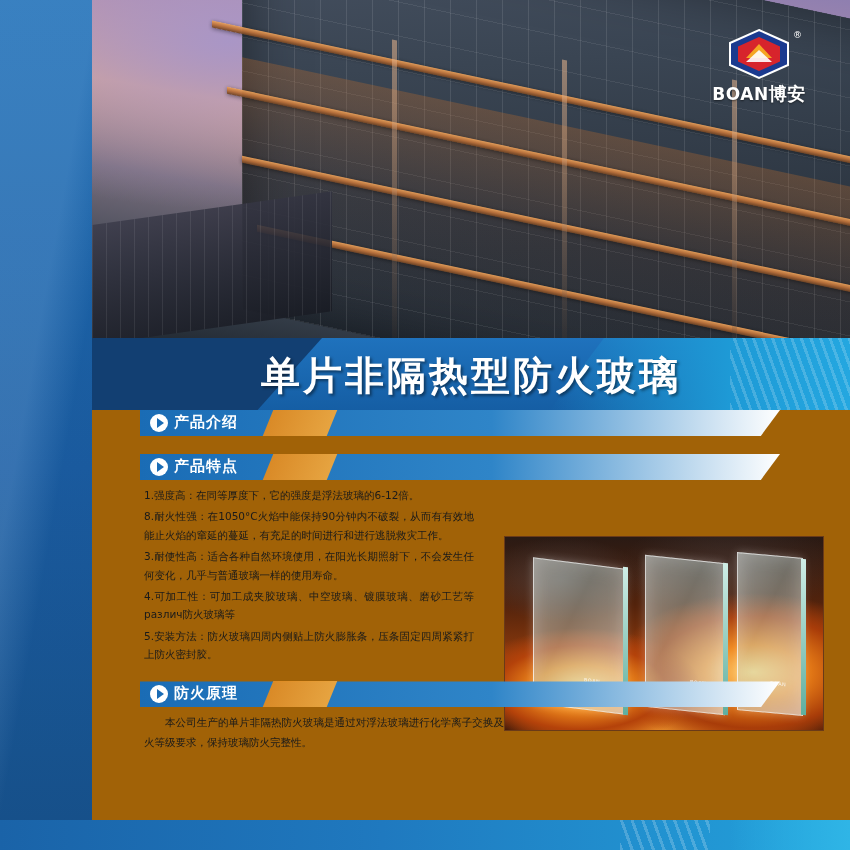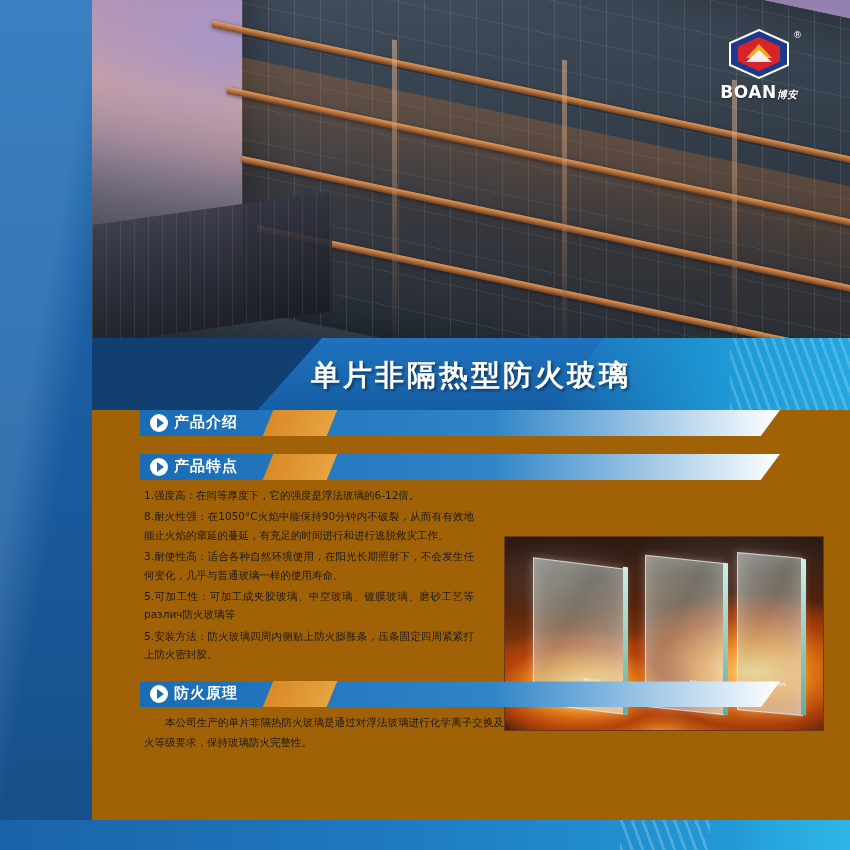--- a/index.html
+++ b/index.html
@@ -99,21 +99,21 @@
     font-size: 9px; color: #ffffff;
   }
   .logo-text {
     margin-top: 2px;
     color: #ffffff;
     font-size: 17px;
     font-weight: bold;
     letter-spacing: 0.5px;
     text-shadow: 0 1px 2px rgba(0,0,0,0.5);
   }
-  .logo-text .cn { font-size: 10px; font-style: italic; }
+  .logo-text .cn { font-size: 18px; }
   
   .title-wrap {
     position: absolute; left: 92px; top: 338px;
     width: 758px; height: 72px;
   }
   .ribbon-bg {
     position: absolute; left: 0; top: 0;
     width: 758px; height: 72px;
     background: linear-gradient(180deg, #1f72bd 0%, #155ea4 100%);
   }
@@ -132,21 +132,21 @@
   .ribbon-stripe {
     position: absolute; right: 0; top: 0;
     width: 120px; height: 72px;
     background: repeating-linear-gradient(70deg, rgba(255,255,255,0.18) 0 3px, rgba(255,255,255,0) 3px 9px);
   }
   .title-text {
     position: absolute; left: 0; top: 0;
     width: 758px; height: 76px;
     display: flex; align-items: center; justify-content: center;
     color: #ffffff;
-    font-size: 29px;
+    font-size: 39px;
     font-weight: bold;
     letter-spacing: 3px;
     text-shadow: 2px 2px 3px rgba(0,0,0,0.45);
   }
   
   .body {
     position: absolute; left: 92px; top: 410px;
     width: 758px; height: 440px;
     background: #a16207;
   }
@@ -329,21 +329,21 @@
     <div class="sec-head" style="margin-top:18px;font-family:Liberation Mono, monospace;">
       <div class="bar"></div>
       <div class="accent"></div>
       <div class="arrow"></div>
       <div class="label">产品特点</div>
     </div>
     <ul class="feature-list">
       <li>1.强度高：在同等厚度下，它的强度是浮法玻璃的6-12倍。</li>
       <li>8.耐火性强：在1050°C火焰中能保持90分钟内不破裂，从而有有效地能止火焰的窜延的蔓延，有充足的时间进行和进行逃脱救灾工作。</li>
       <li>3.耐使性高：适合各种自然环境使用，在阳光长期照射下，不会发生任何变化，几乎与普通玻璃一样的使用寿命。</li>
-      <li>5.可加工性：可加工成夹胶玻璃、中空玻璃、镀膜玻璃、磨砂工艺等различ防火玻璃等</li>
+      <li>4.可加工性：可加工成夹胶玻璃、中空玻璃、镀膜玻璃、磨砂工艺等различ防火玻璃等</li>
       <li>5.安装方法：防火玻璃四周内侧贴上防火膨胀条，压条固定四周紧紧打上防火密封胶。</li>
     </ul>
 
     <div class="photo-panel">
       <div class="flames"></div>
       <div class="smoke"></div>
 
       <div class="glass-pane" style="left:28px; top:26px; width:92px; height:146px; transform: skewY(7deg);">
         <span class="pane-label" style="left:50px; top:112px;">BOAN</span>
       </div>

